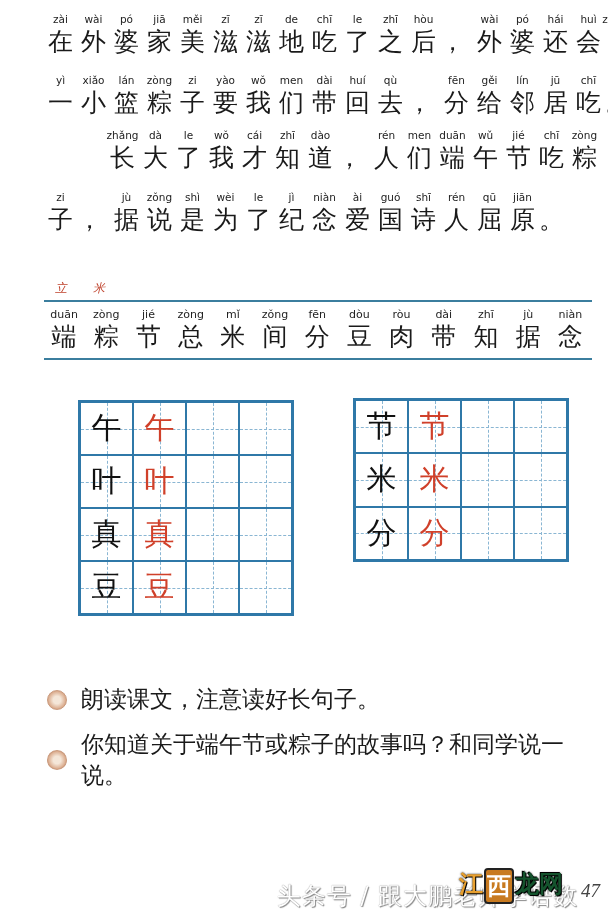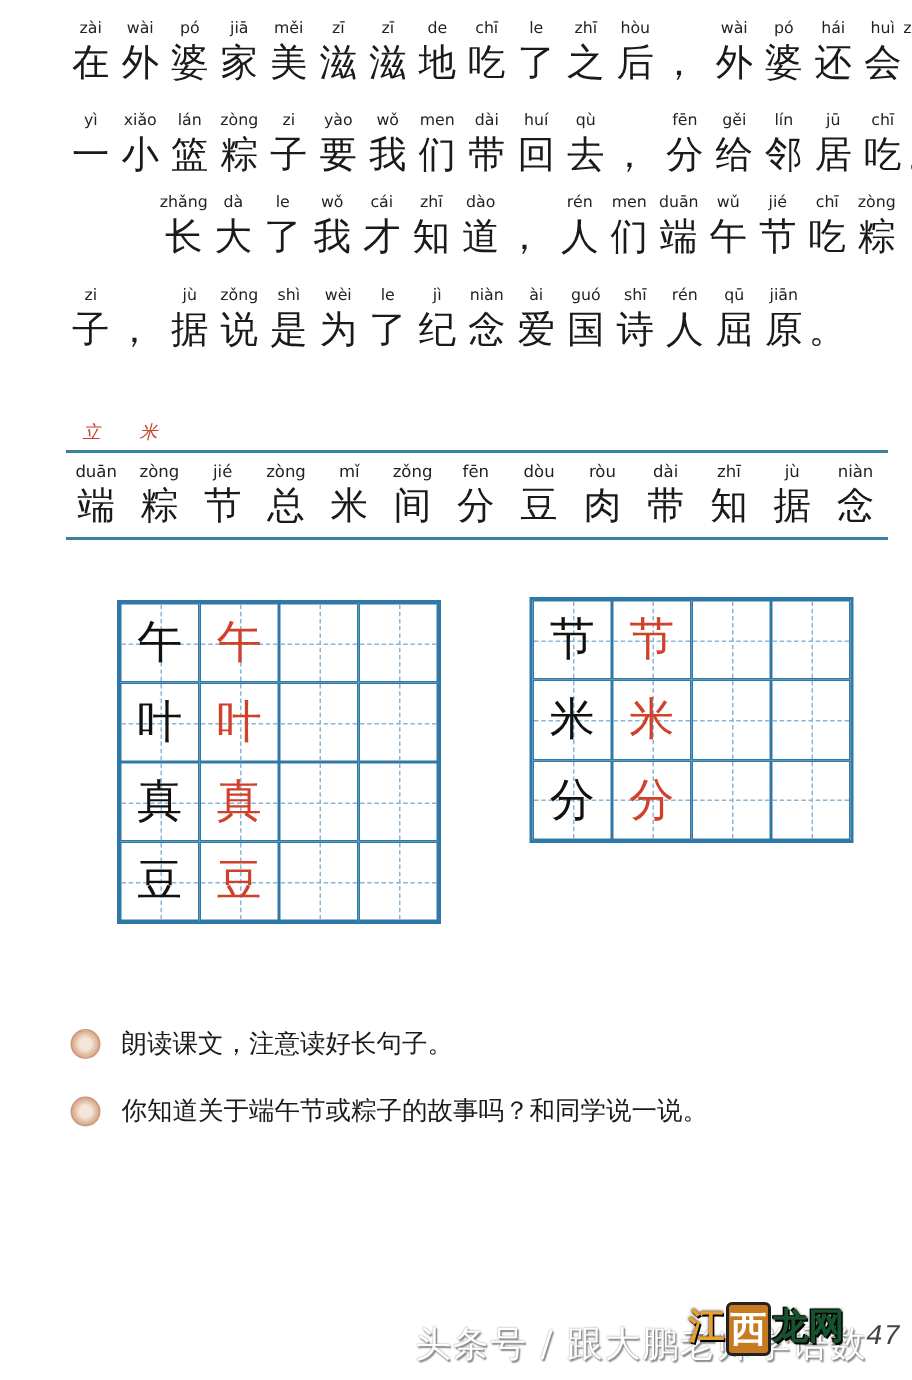--- a/index.html
+++ b/index.html
@@ -15,29 +15,29 @@
   .vocab .cell{width:42.2px;}
   .vocab .py{font-size:11px;}
   .vocab .hz{font-size:25px;}
   .grid{position:absolute;border:2px solid #2f78a8;display:grid;background:#fff;}
   .gcell{position:relative;border:1px solid #2f78a8;box-sizing:border-box;display:flex;align-items:center;justify-content:center;font-family:"DejaVu Serif",serif;font-size:30px;}
   .gcell::before{content:"";position:absolute;left:50%;top:0;bottom:0;border-left:1px dashed #8ab6d3;}
   .gcell::after{content:"";position:absolute;top:50%;left:0;right:0;border-top:1px dashed #8ab6d3;}
   .gcell span{position:relative;z-index:1;}
   .black{color:#111;}
   .red{color:#d0402a;}
-  .task{position:absolute;left:47px;display:flex;align-items:center;font-family:"DejaVu Sans","Liberation Sans",sans-serif;font-size:17px;color:#1a1a1a;}
+  .task{position:absolute;left:47px;display:flex;align-items:center;font-family:"DejaVu Sans","Liberation Sans",sans-serif;font-size:23px;color:#1a1a1a;}
   .badge{width:18px;height:18px;border-radius:50%;background:radial-gradient(circle,#f4e6d8 30%,#d9a98a 70%,#c28a6b 100%);margin-right:14px;border:1px solid #c99a7d;}
   .wm-text{font-size:24px;color:#fff;text-shadow:0 0 1px #777,1px 1px 1px #888;letter-spacing:1px;position:absolute;right:30px;top:10px;white-space:nowrap;}
   .wm-logo{position:absolute;right:44px;top:-2px;display:flex;font-size:24px;font-weight:bold;}
   .wm-logo span{padding:0 1px;}
   .l1{color:#e8a030;text-shadow:0 0 2px #000,1px 1px 0 #000;}
   .l2{color:#fff;background:#c87a20;border:2px solid #222;border-radius:4px;}
   .l3{color:#14532d;text-shadow:0 0 2px #000,1px 1px 0 #000,-1px -1px 0 #000;}
-  .pagenum{position:absolute;right:8px;top:880px;font-size:19px;font-style:italic;color:#444;font-family:Liberation Mono, monospace;}
+  .pagenum{position:absolute;right:8px;top:880px;font-size:19px;font-style:italic;color:#444;font-family:Liberation Serif, serif;}
 </style>
 </head>
 <body>
 
 <div id="passage">
     <div class="line" style="top: 12px; left: 44px;">
       <div class="cell">
         <span class="py">zài</span>
         <span class="hz">在</span>
       </div>

